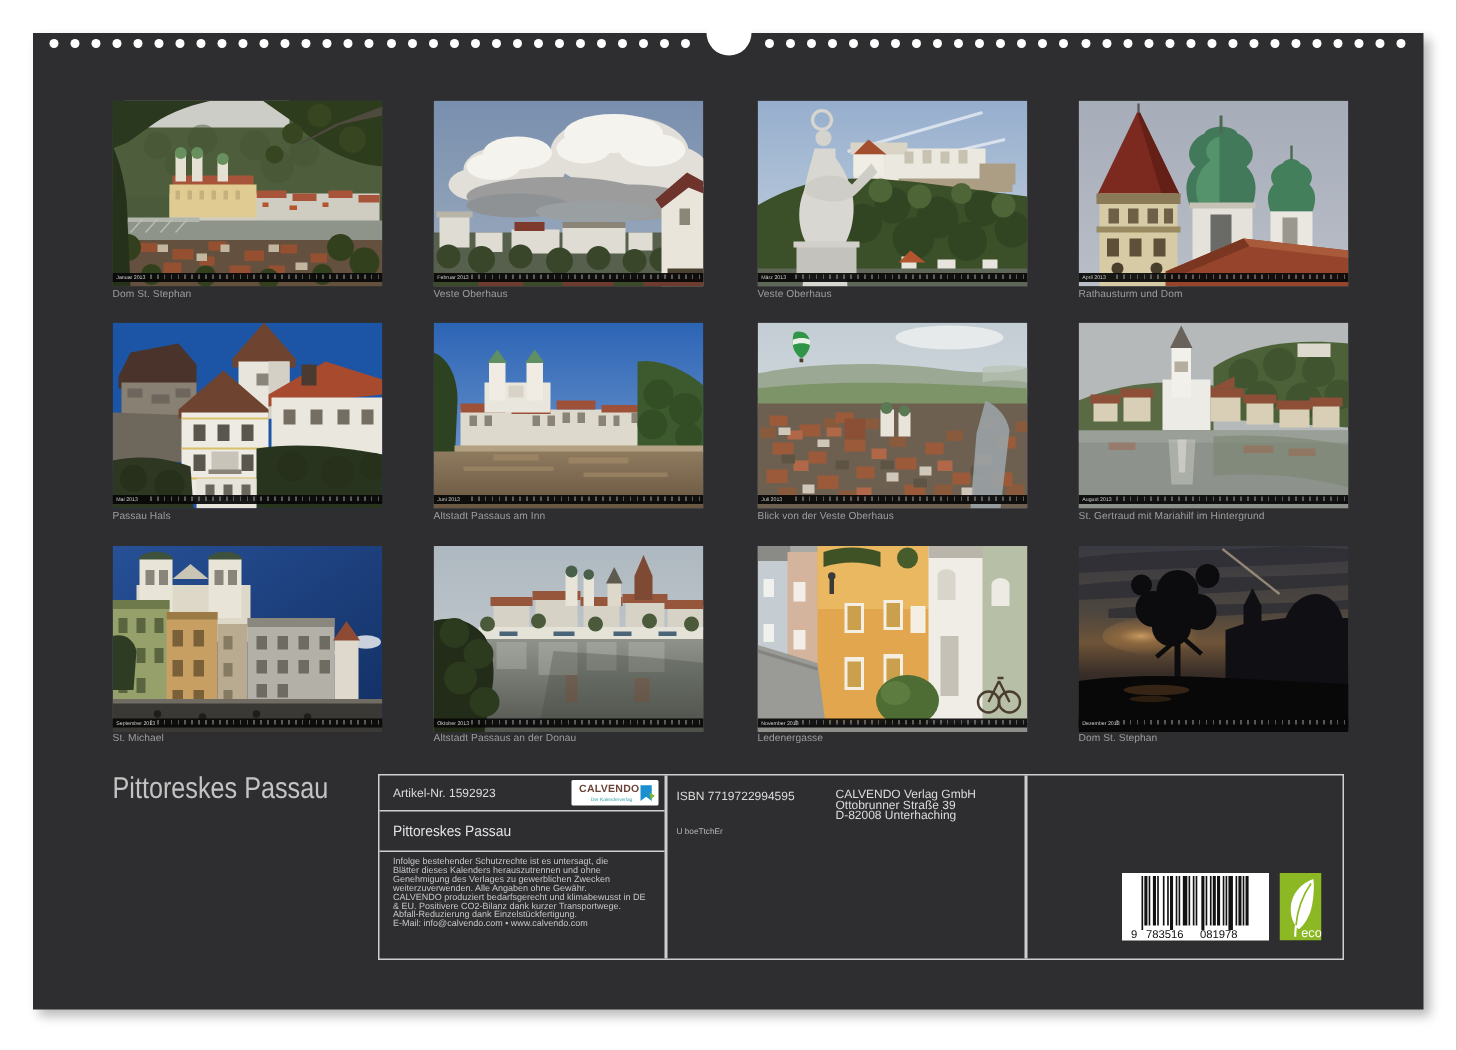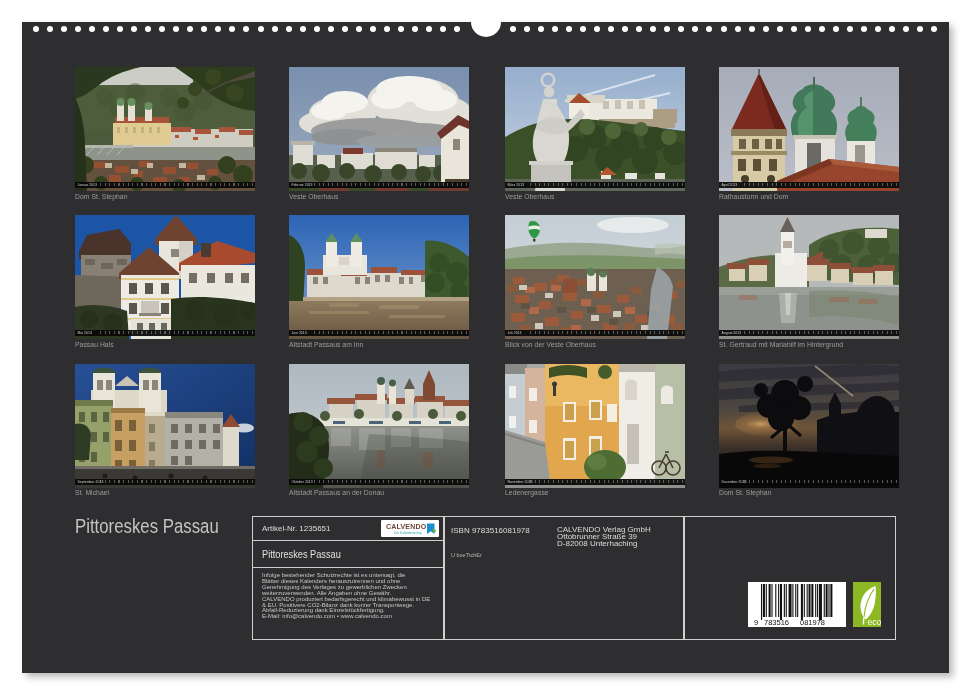--- a/index.html
+++ b/index.html
@@ -886,32 +886,32 @@
   <div class="cap" style="left:53px;top:467px">St. Michael</div>
   <div class="cap" style="left:267px;top:467px">Altstadt Passaus an der Donau</div>
   <div class="cap" style="left:483px;top:467px">Ledenergasse</div>
   <div class="cap" style="left:697px;top:467px">Dom St. Stephan</div>
   <div id="title">Pittoreskes Passau</div>
   <div id="ibox">
     <div class="vline" style="left:190px"></div>
     <div class="vline" style="left:430px"></div>
     <div class="hline" style="top:22.5px"></div>
     <div class="hline" style="top:49.5px"></div>
-    <div class="t8" style="left:9px;top:7px;">Artikel-Nr. 1235651</div>
+    <div class="t8" style="left:9px;top:7px;">Artikel-Nr. 1592923</div>
     <div id="cvlogo" style="position:absolute;left:128px;top:3px;width:58px;height:17px;background:#fff;border-radius:1px;">
       <div style="position:absolute;left:5px;top:3px;font-size:7px;font-weight:bold;color:#6d4439;letter-spacing:0.2px;">CALVENDO</div>
       <div style="position:absolute;left:13px;top:10.5px;font-size:3.2px;color:#2a9fae;">Der Kalenderverlag</div>
       <svg style="position:absolute;right:2.5px;top:2.5px;" width="11" height="12" viewBox="0 0 11 12">
           <polygon points="1,0.5 8.5,0.5 8.5,11 4.75,8.2 1,11" fill="#1a8fd1"></polygon>
           <polygon points="6.8,5.5 10.6,7.4 7.8,10.2" fill="#7ab82e"></polygon>
         </svg>
     </div>
     <div class="t8" style="left:9px;top:32px;font-size:10px;color:#e2e2e2;transform:scaleX(0.92);transform-origin:0 0;">Pittoreskes Passau</div>
     <div class="t6" style="left:9px;top:56px;width:178px;">Infolge bestehender Schutzrechte ist es untersagt, die<br>Blätter dieses Kalenders herauszutrennen und ohne<br>Genehmigung des Verlages zu gewerblichen Zwecken<br>weiterzuverwenden. Alle Angaben ohne Gewähr.<br>CALVENDO produziert bedarfsgerecht und klimabewusst in DE<br>&amp; EU. Positivere CO2-Bilanz dank kurzer Transportwege.<br>Abfall-Reduzierung dank Einzelstückfertigung.<br>E-Mail: info@calvendo.com • www.calvendo.com</div>
-    <div class="t8" style="left:198px;top:9px;">ISBN 9783516081978</div>
+    <div class="t8" style="left:198px;top:9px;">ISBN 7719722994595</div>
     <div class="t8" style="left:304px;top:9px;line-height:7.2px;">CALVENDO Verlag GmbH<br>Ottobrunner Straße 39<br>D-82008 Unterhaching</div>
     <div class="t6" style="left:198px;top:36px;font-size:5.5px;color:#b8b8b8;">U boeTtchEr</div>
     <div id="barcode" style="position:absolute;left:495px;top:65px;width:98px;height:45px;background:#fff;"><svg width="98" height="45" viewBox="0 0 98 45">
           <rect x="13.00" y="2" width="1.10" height="36" fill="#111"></rect>
           <rect x="14.90" y="2" width="2.05" height="33" fill="#111"></rect>
           <rect x="17.75" y="2" width="1.10" height="33" fill="#111"></rect>
           <rect x="20.60" y="2" width="2.05" height="33" fill="#111"></rect>
           <rect x="23.45" y="2" width="1.10" height="33" fill="#111"></rect>
           <rect x="27.25" y="2" width="1.10" height="33" fill="#111"></rect>
           <rect x="30.10" y="2" width="1.10" height="33" fill="#111"></rect>

